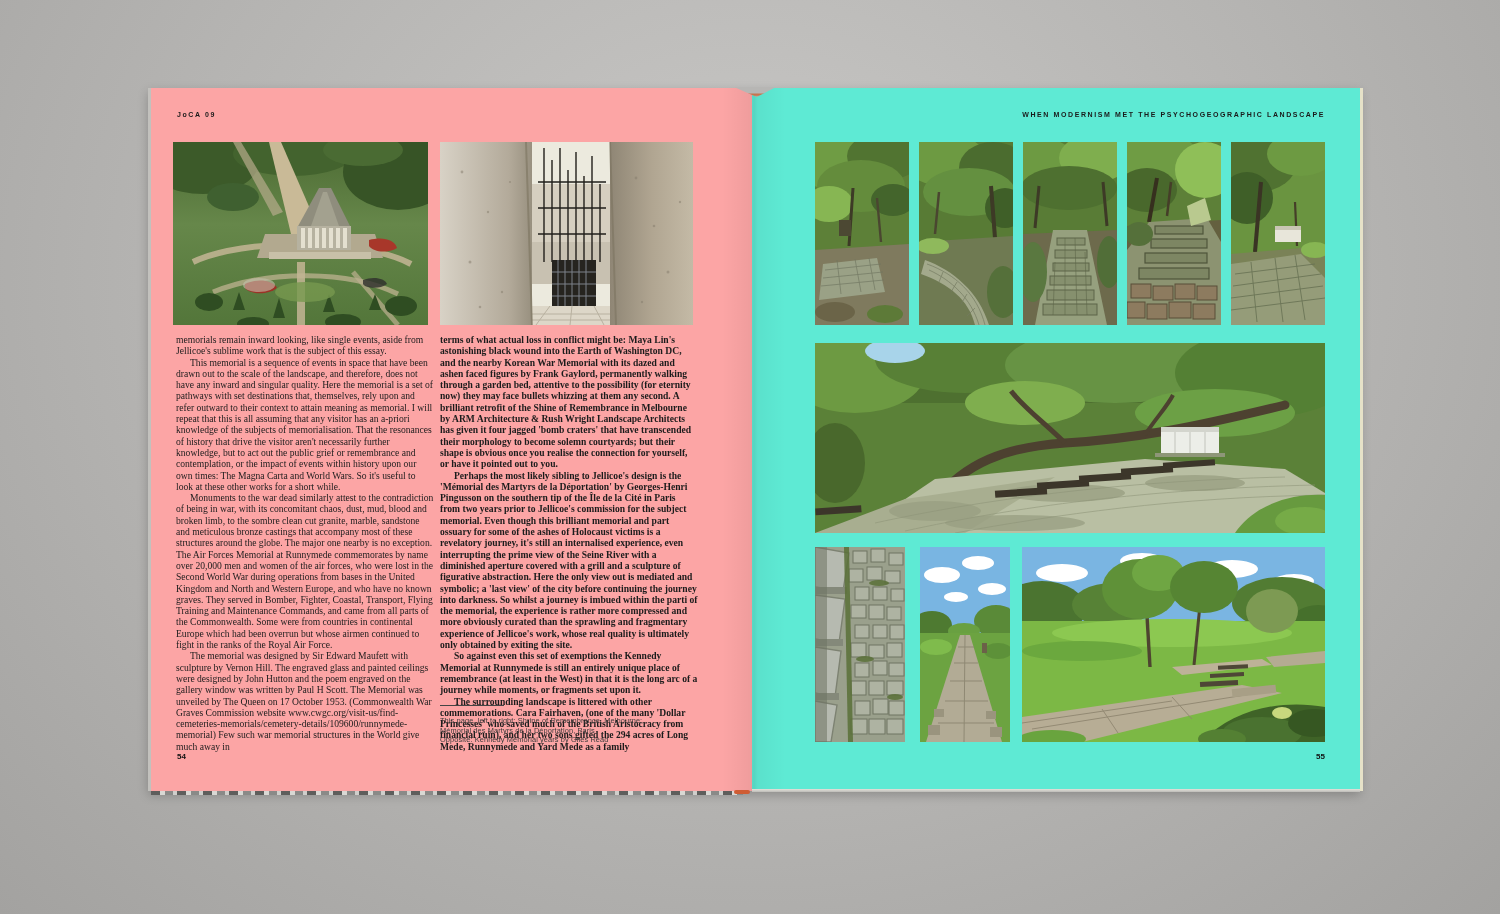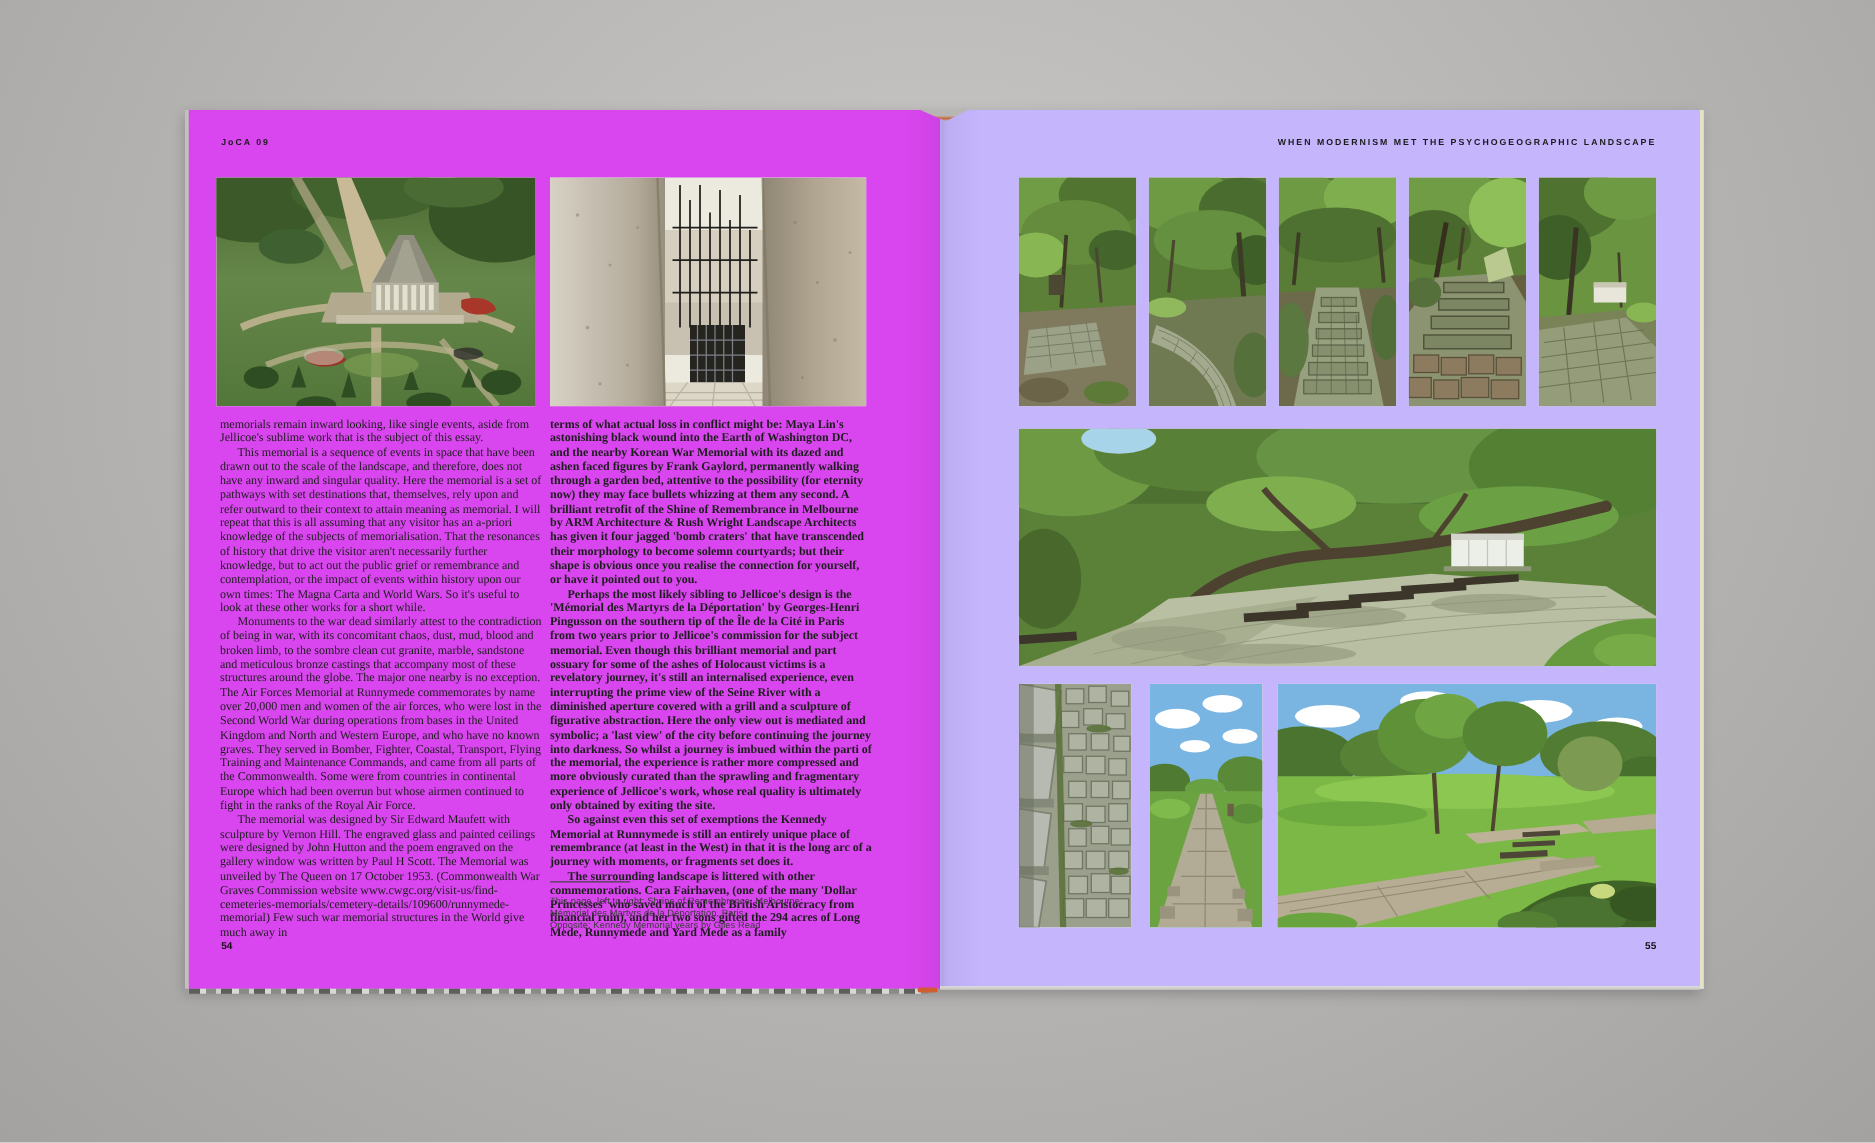--- a/index.html
+++ b/index.html
@@ -6,23 +6,23 @@
   body{
     width:1500px;height:914px;overflow:hidden;
     background:radial-gradient(ellipse at 50% 30%, #c9c8c6 0%, #b5b4b2 55%, #a3a2a0 100%);
     font-family:"Liberation Sans", sans-serif;
   }
   .stage{position:relative;width:1500px;height:914px;}
   .book{
     position:absolute;left:148px;top:88px;width:1212px;height:703px;
     box-shadow:0 4px 10px rgba(0,0,0,0.22);
   }
-  .page{position:absolute;top:0;height:703px;background:#d946ef;}
+  .page{position:absolute;top:0;height:703px;background:#fca5a5;}
   .page-left{left:0;width:604px;border-left:3px solid #c2c1bd;}
-  .page-right{left:604px;width:608px;background:#c4b5fd;border-right:3px solid #e6e2c8;}
+  .page-right{left:604px;width:608px;background:#5eead4;border-right:3px solid #e6e2c8;}
   .spine-shadow{
     position:absolute;left:574px;top:0;width:64px;height:703px;pointer-events:none;
     background:linear-gradient(90deg, rgba(0,0,0,0) 0%, rgba(0,0,0,0.05) 45%, rgba(0,0,0,0.09) 50%, rgba(0,0,0,0.04) 56%, rgba(0,0,0,0) 100%);
   }
   .top-notch{
     position:absolute;left:586px;top:-1px;width:42px;height:10px;
     background:linear-gradient(180deg,#b7b6b4 55%,#c96a3e 78%, #b7b6b4 100%);
     clip-path:polygon(0 0,100% 0,54% 100%);
   }
   .bottom-stack-left{
@@ -209,21 +209,21 @@
         <p>memorials remain inward looking, like single events, aside from Jellicoe's sublime work that is the subject of this essay.</p>
         <p class="indent">This memorial is a sequence of events in space that have been drawn out to the scale of the landscape, and therefore, does not have any inward and singular quality. Here the memorial is a set of pathways with set destinations that, themselves, rely upon and refer outward to their context to attain meaning as memorial. I will repeat that this is all assuming that any visitor has an a-priori knowledge of the subjects of memorialisation. That the resonances of history that drive the visitor aren't necessarily further knowledge, but to act out the public grief or remembrance and contemplation, or the impact of events within history upon our own times: The Magna Carta and World Wars. So it's useful to look at these other works for a short while.</p>
         <p class="indent">Monuments to the war dead similarly attest to the contradiction of being in war, with its concomitant chaos, dust, mud, blood and broken limb, to the sombre clean cut granite, marble, sandstone and meticulous bronze castings that accompany most of these structures around the globe. The major one nearby is no exception.</p>
         <p class="gap-before">The Air Forces Memorial at Runnymede commemorates by name over 20,000 men and women of the air forces, who were lost in the Second World War during operations from bases in the United Kingdom and North and Western Europe, and who have no known graves. They served in Bomber, Fighter, Coastal, Transport, Flying Training and Maintenance Commands, and came from all parts of the Commonwealth. Some were from countries in continental Europe which had been overrun but whose airmen continued to fight in the ranks of the Royal Air Force.</p>
         <p class="indent">The memorial was designed by Sir Edward Maufett with sculpture by Vernon Hill. The engraved glass and painted ceilings were designed by John Hutton and the poem engraved on the gallery window was written by Paul H Scott. The Memorial was unveiled by The Queen on 17 October 1953. (Commonwealth War Graves Commission website www.cwgc.org/visit-us/find-cemeteries-memorials/cemetery-details/109600/runnymede-memorial) Few such war memorial structures in the World give much away in</p>
       </div>
 
       <div class="col" style="left:289px;font-weight:bold;">
         <p>terms of what actual loss in conflict might be: Maya Lin's astonishing black wound into the Earth of Washington DC, and the nearby Korean War Memorial with its dazed and ashen faced figures by Frank Gaylord, permanently walking through a garden bed, attentive to the possibility (for eternity now) they may face bullets whizzing at them any second. A brilliant retrofit of the Shine of Remembrance in Melbourne by ARM Architecture &amp; Rush Wright Landscape Architects has given it four jagged 'bomb craters' that have transcended their morphology to become solemn courtyards; but their shape is obvious once you realise the connection for yourself, or have it pointed out to you.</p>
         <p class="indent">Perhaps the most likely sibling to Jellicoe's design is the 'Mémorial des Martyrs de la Déportation' by Georges-Henri Pingusson on the southern tip of the Île de la Cité in Paris from two years prior to Jellicoe's commission for the subject memorial. Even though this brilliant memorial and part ossuary for some of the ashes of Holocaust victims is a revelatory journey, it's still an internalised experience, even interrupting the prime view of the Seine River with a diminished aperture covered with a grill and a sculpture of figurative abstraction. Here the only view out is mediated and symbolic; a 'last view' of the city before continuing the journey into darkness. So whilst a journey is imbued within the parti of the memorial, the experience is rather more compressed and more obviously curated than the sprawling and fragmentary experience of Jellicoe's work, whose real quality is ultimately only obtained by exiting the site.</p>
-        <p class="indent">So against even this set of exemptions the Kennedy Memorial at Runnymede is still an entirely unique place of remembrance (at least in the West) in that it is the long arc of a journey with moments, or fragments set does it.</p>
+        <p class="indent">So against even this set of exemptions the Kennedy Memorial at Runnymede is still an entirely unique place of remembrance (at least in the West) in that it is the long arc of a journey while moments, or fragments set upon it.</p>
         <p class="indent">The surrounding landscape is littered with other commemorations. Cara Fairhaven, (one of the many 'Dollar Princesses' who saved much of the British Aristocracy from financial ruin), and her two sons gifted the 294 acres of Long Mede, Runnymede and Yard Mede as a family</p>
       </div>
 
       <div class="caption-rule"></div>
       <div class="caption">
         <div>This page, left to right: Shrine of Remembrance, Melbourne;</div>
         <div>Mémorial des Martyrs de la Déportation, Paris</div>
         <div>Opposite: Kennedy Memorial years by Giles Read</div>
       </div>
 

